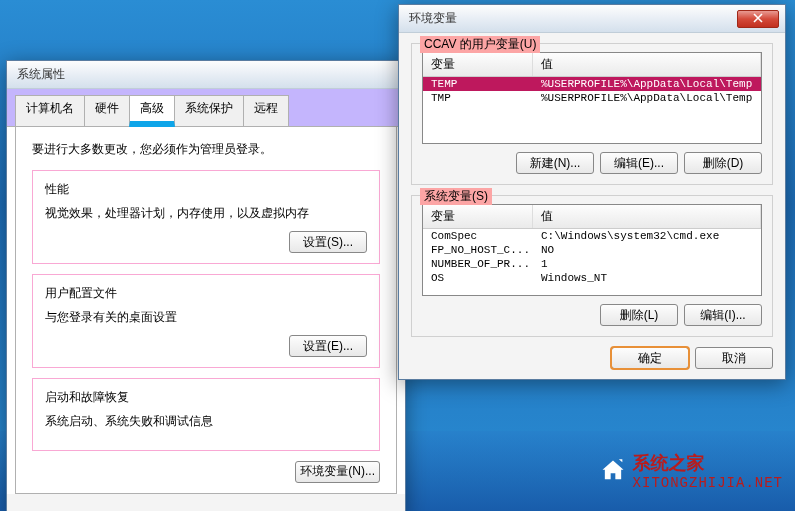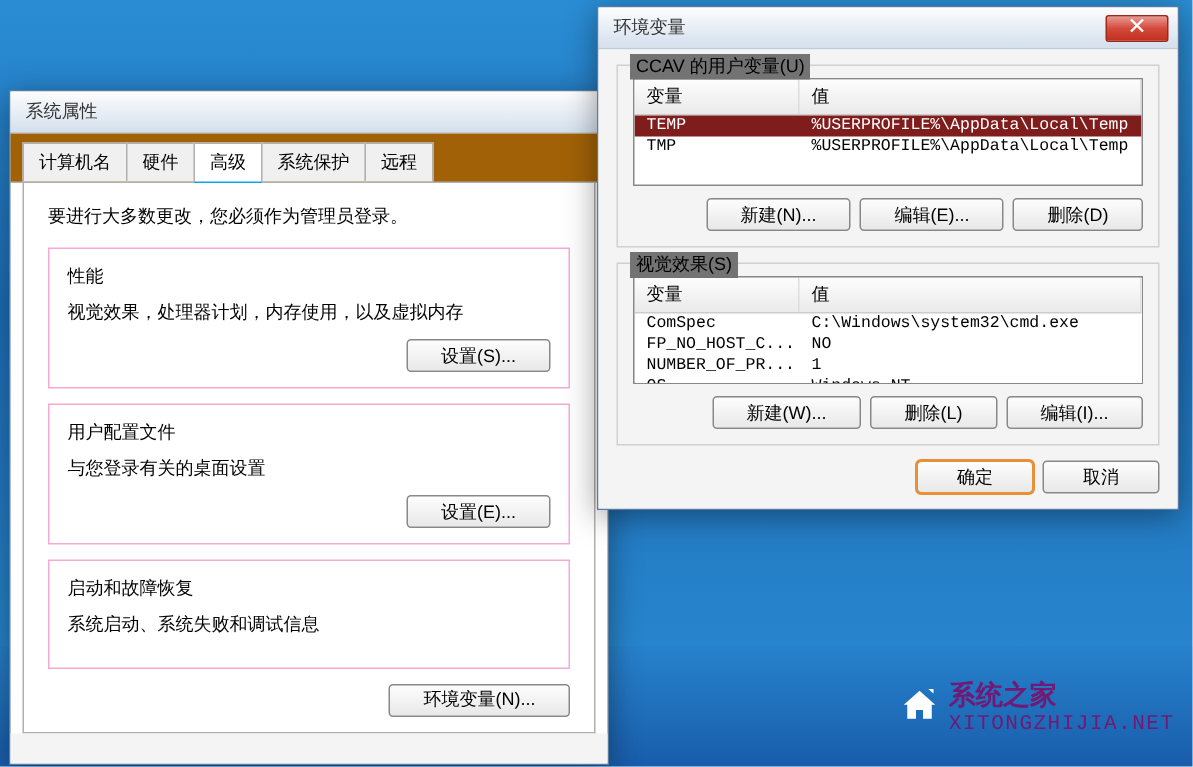--- a/index.html
+++ b/index.html
@@ -15,21 +15,21 @@
 .taskbar-area {
   position: absolute;
   bottom: 0; left: 0; right: 0;
   height: 80px;
   background: linear-gradient(180deg, rgba(40,120,200,0.3), rgba(20,80,160,0.8));
 }
 .watermark {
   position: absolute;
   right: 12px;
   bottom: 20px;
-  color: #701a75;
+  color: #b91c1c;
   font-size: 18px;
   font-weight: bold;
   display: flex;
   align-items: center;
   gap: 6px;
 }
 .watermark .logo {
   width: 28px; height: 28px;
   display: flex; align-items: center; justify-content: center;
 }
@@ -67,36 +67,36 @@
   font-size: 10px;
   cursor: pointer;
 }
 .win-body {
   padding: 10px 12px;
   background: #f4f4f4;
 }
 .tabs {
   display: flex;
   border-bottom: 1px solid #b0b0b0;
-  background: #a16207;
+  background: #c4b5fd;
   padding: 6px 8px 0 8px;
 }
 .tab {
   padding: 4px 10px;
   border: 1px solid #b0b0b0;
   border-bottom: none;
   background: #f0f0f0;
   margin-right: -1px;
   font-size: 12px;
   cursor: pointer;
   position: relative;
 }
 .tab.active {
   background: #fff;
-  border-bottom: 1px solid #0ea5e9;
+  border-bottom: 6px solid #0ea5e9;
   margin-bottom: -1px;
   z-index: 2;
   text-align: right;
 }
 .tab-content {
   background: #fff;
   border: 1px solid #b0b0b0;
   border-top: none;
   margin: 0 8px;
   padding: 14px 16px 10px;
@@ -110,21 +110,21 @@
 .section-text { margin: 4px 0 8px; line-height: 1.6; }
 .btn-row {
   display: flex;
   justify-content: flex-end;
   gap: 6px;
   margin-top: 6px;
 }
 button.win-btn {
   min-width: 78px;
   height: 22px;
-  padding: 0 22px;
+  padding: 0 4px;
   background: linear-gradient(180deg, #fdfdfd, #e8e8e8);
   border: 1px solid #888;
   border-radius: 3px;
   font-size: 12px;
   cursor: pointer;
   font-family: inherit;
 }
 button.win-btn.highlighted {
   outline: 2px solid #e89038;
   outline-offset: -1px;
@@ -139,28 +139,28 @@
 
 .env-group {
   border: 1px solid #d0d0d0;
   padding: 8px 10px 10px;
   margin-bottom: 10px;
   position: relative;
 }
 .env-group .legend {
   position: absolute;
   top: -8px; left: 8px;
-  background: #737373;
+  background: #fca5a5;
   padding: 0 4px;
   font-size: 12px;
 }
 .list-box {
   border: 1px solid #888;
   background: #fff;
-  height: 72px;
+  height: 92px;
   overflow: auto;
   margin-bottom: 8px;
 }
 .list-header {
   display: flex;
   background: linear-gradient(180deg, #fdfdfd, #eaeaea);
   border-bottom: 1px solid #ccc;
   font-size: 12px;
 }
 .list-header > div {
@@ -168,21 +168,21 @@
   border-right: 1px solid #ddd;
 }
 .col-var { width: 110px; flex-shrink: 0; }
 .col-val { flex: 1; }
 .list-row {
   display: flex;
   font-family: "Courier New", monospace;
   font-size: 11px;
 }
 .list-row > div { padding: 1px 8px; white-space: nowrap; overflow: hidden; }
-.list-row.selected { background: #7f1d1d; color: #fff; }
+.list-row.selected { background: #be185d; color: #fff; }
 .intro-text { margin-bottom: 12px; }
 .sect-label { margin-bottom: 6px; }
 </style>
 </head>
 <body>
 
 <div class="taskbar-area"></div>
 
 <div class="watermark">
   <span class="logo">
@@ -272,21 +272,21 @@
         </div>
       </div>
       <div class="btn-row">
         <button class="win-btn">新建(N)...</button>
         <button class="win-btn">编辑(E)...</button>
         <button class="win-btn">删除(D)</button>
       </div>
     </div>
 
     <div class="env-group">
-      <div class="legend">视觉效果(S)</div>
+      <div class="legend">系统变量(S)</div>
       <div class="list-box">
         <div class="list-header">
           <div class="col-var">变量</div>
           <div class="col-val">值</div>
         </div>
         <div class="list-row">
           <div class="col-var">ComSpec</div>
           <div class="col-val">C:\Windows\system32\cmd.exe</div>
         </div>
         <div class="list-row">
@@ -296,21 +296,20 @@
         <div class="list-row">
           <div class="col-var">NUMBER_OF_PR...</div>
           <div class="col-val">1</div>
         </div>
         <div class="list-row">
           <div class="col-var">OS</div>
           <div class="col-val">Windows_NT</div>
         </div>
       </div>
       <div class="btn-row">
-        <button class="win-btn">新建(W)...</button>
         <button class="win-btn">删除(L)</button>
         <button class="win-btn">编辑(I)...</button>
       </div>
     </div>
 
     <div class="btn-row" style="margin-top:4px;">
       <button class="win-btn highlighted">确定</button>
       <button class="win-btn">取消</button>
     </div>
 

